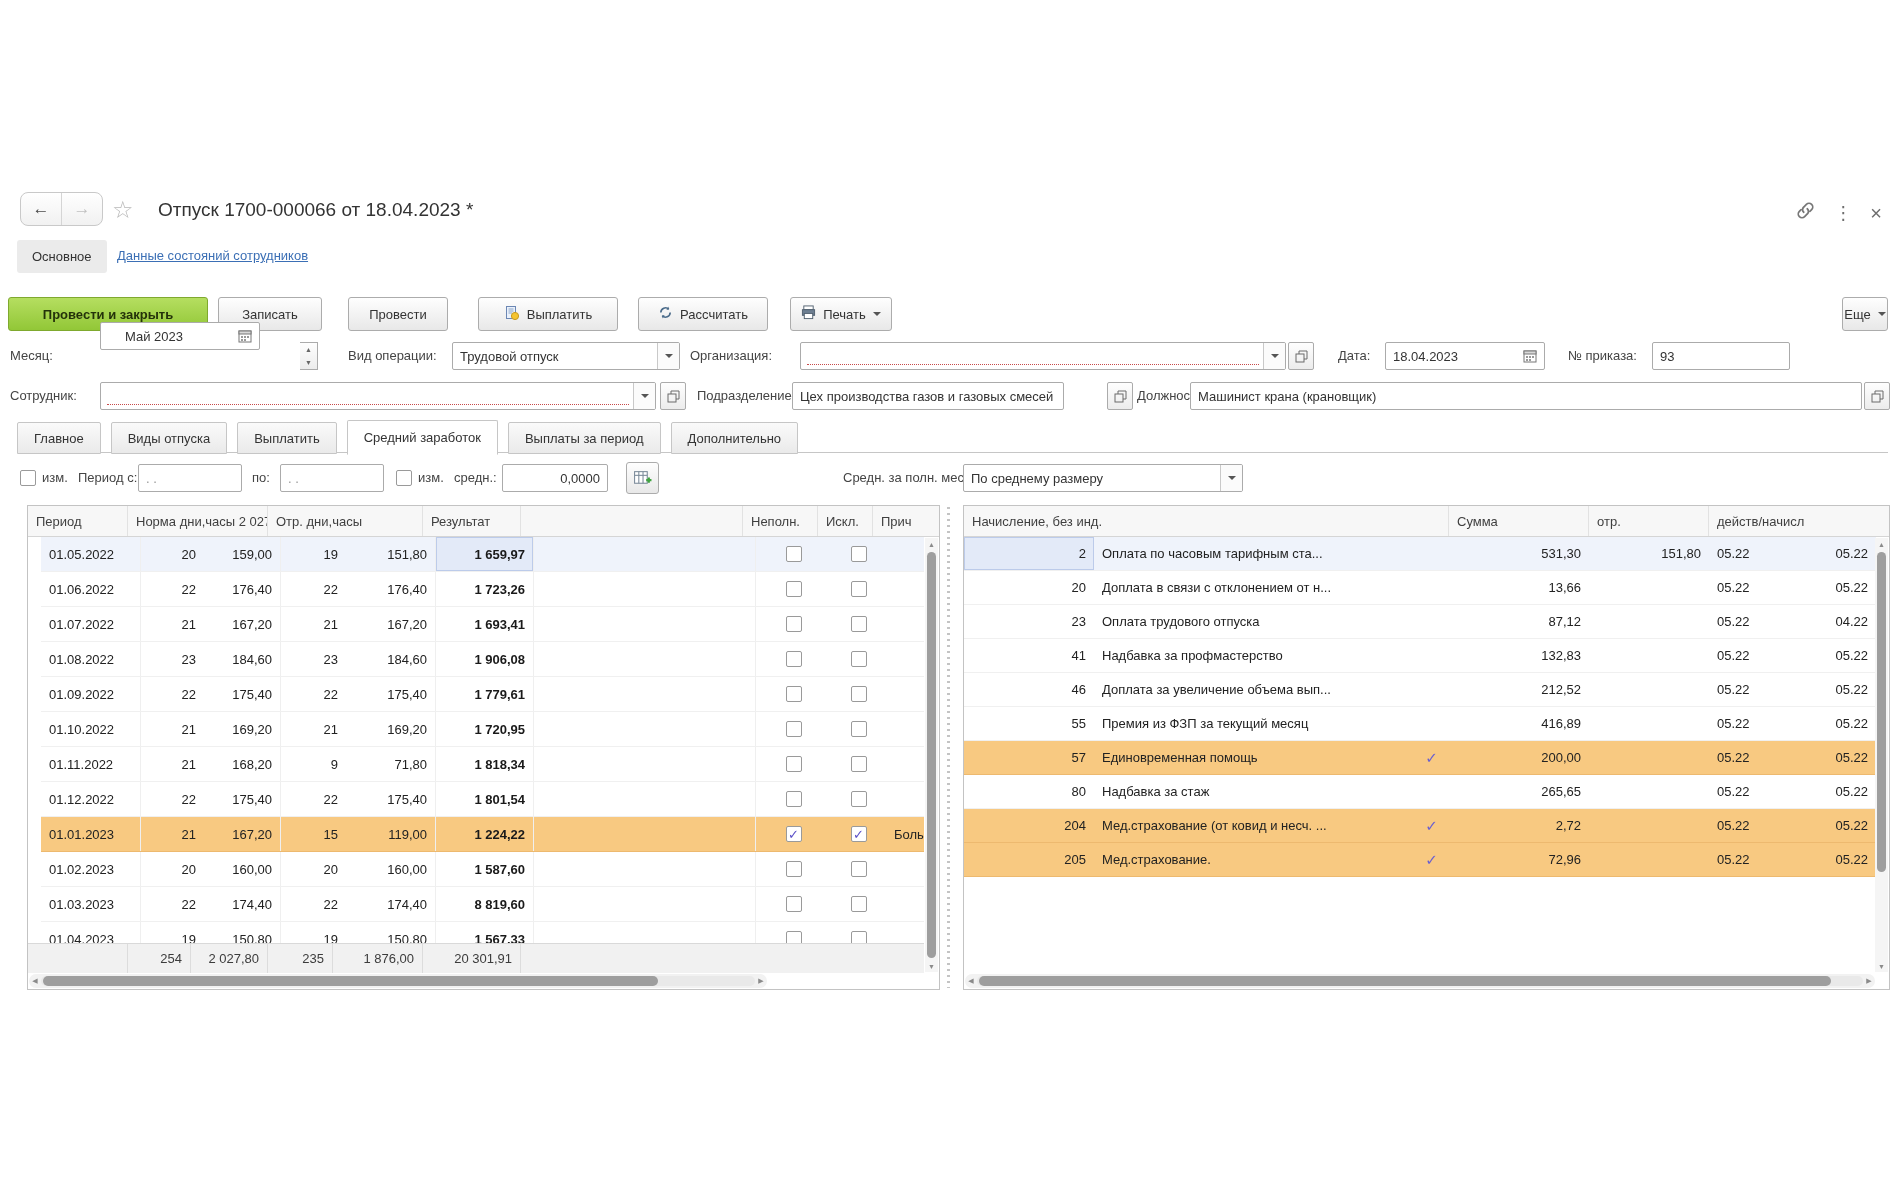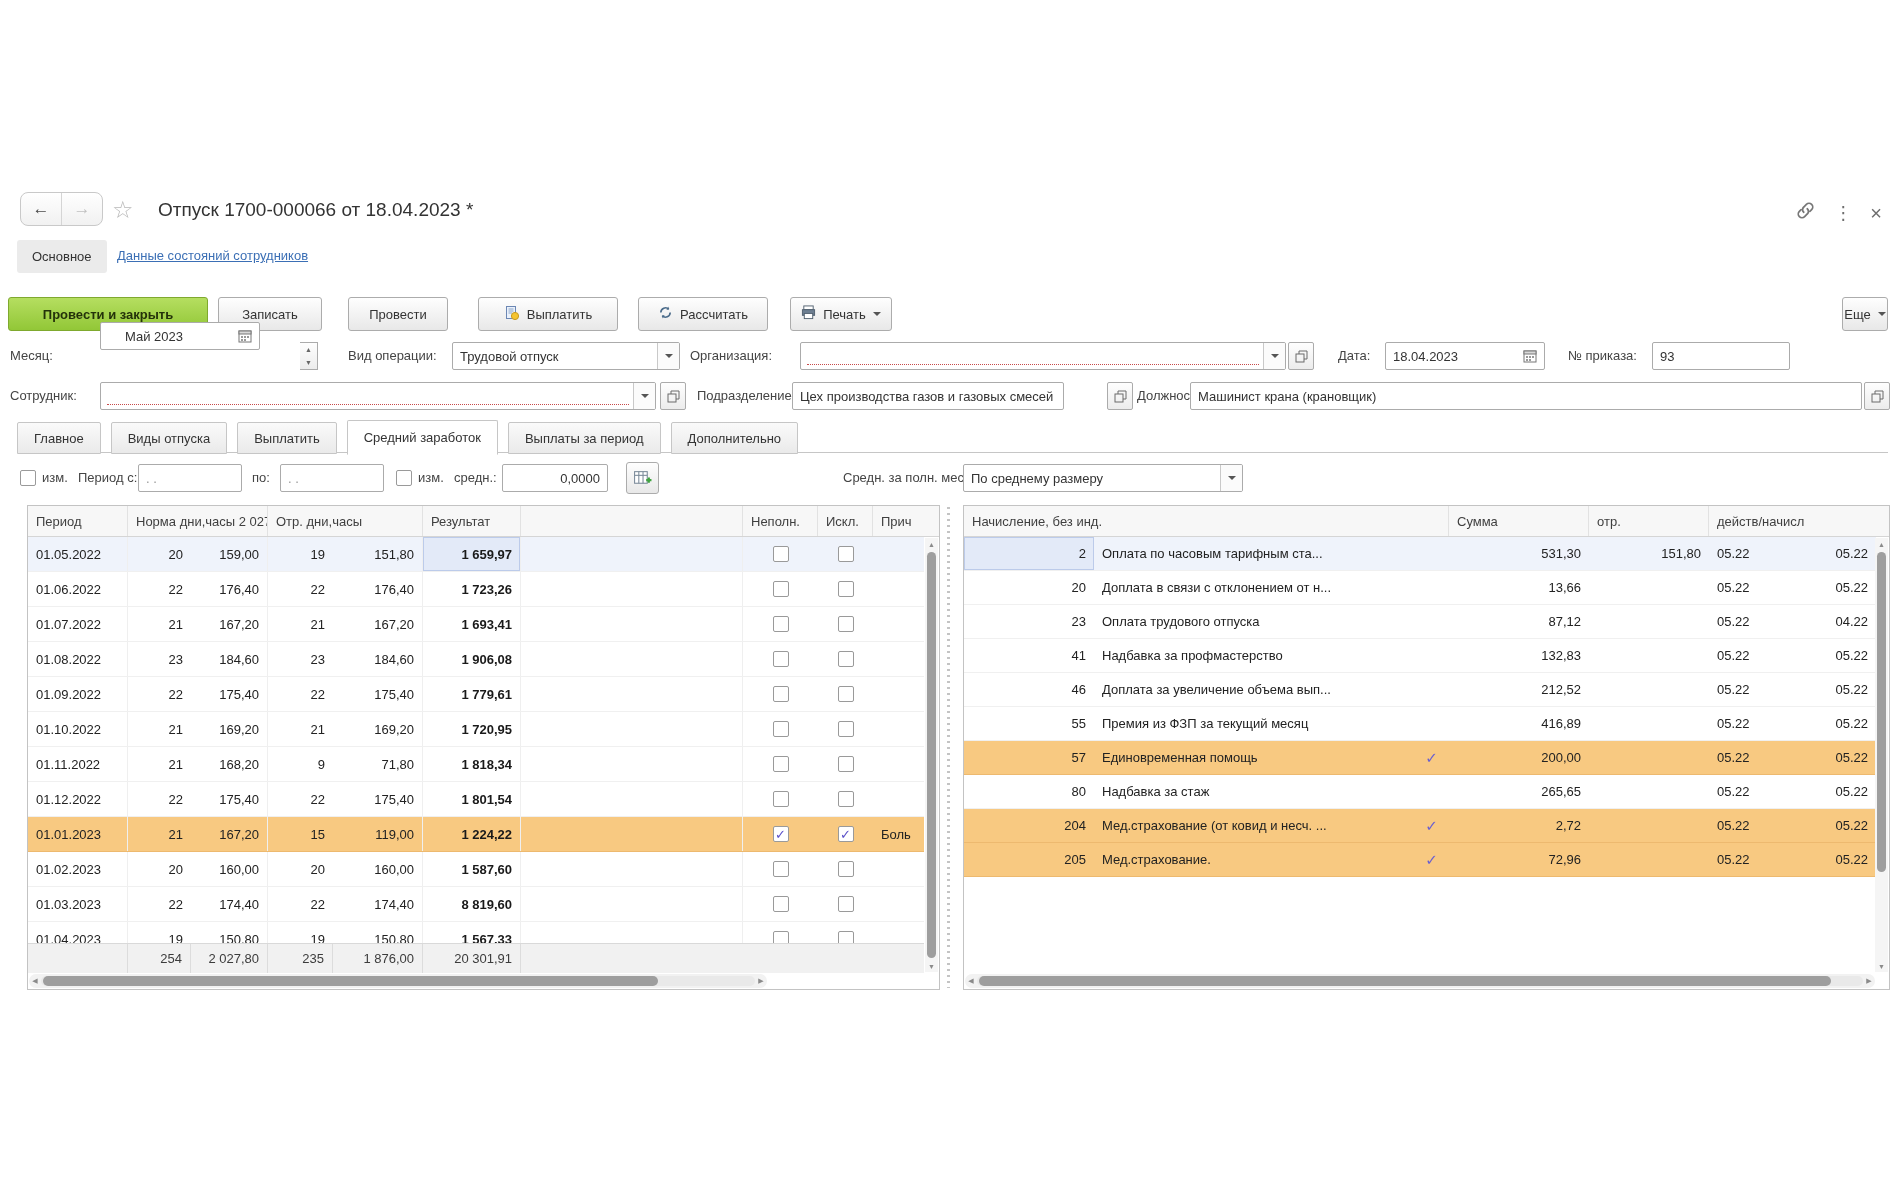--- a/index.html
+++ b/index.html
@@ -52,21 +52,21 @@
 
   
   .tablebox{position:absolute;top:505px;border:1px solid #C3C3C3;background:#fff;box-sizing:border-box;}
   .ltable{left:27px;width:913px;height:485px;}
   .rtable{left:963px;width:927px;height:485px;}
   .thead{display:grid;height:31px;background:#F7F7F7;border-bottom:1px solid #D5D5D5;box-sizing:border-box;}
   .ltable .thead{grid-template-columns:100px 140px 155px 98px 222px 75px 55px 1fr;}
   .rtable .thead{grid-template-columns:485px 140px 120px 1fr;}
   .hcell{display:flex;align-items:center;padding:0 8px;color:#3F3F3F;border-right:1px solid #E2E2E2;box-sizing:border-box;white-space:nowrap;overflow:hidden;}
   .tbody{position:absolute;left:0;top:31px;}
-  .ltable .tbody{right:15px;}
+  .ltable .tbody{right:15px;margin-left:13px;}
   .rtable .tbody{right:13px;}
   .trow{display:grid;border-bottom:1px solid #F0F0F0;background:#fff;cursor:pointer;}
   .ltable .trow{grid-template-columns:100px 63px 77px 65px 90px 98px 222px 75px 55px 1fr;height:34px;}
   .rtable .trow{grid-template-columns:130px 320px 35px 140px 120px 85px 1fr;height:33px;}
   .trow.selected{background:#EFF3FB;}
   .trow.highlight{background:#F8C981;border-bottom-color:#EDB96F;}
   .tcell{display:flex;align-items:center;padding:0 8px;box-sizing:border-box;white-space:nowrap;overflow:hidden;color:#222;}
   .num{justify-content:flex-end;}
   .ctr{justify-content:center;}
   .bold{font-weight:bold;color:#1A1A1A;}

